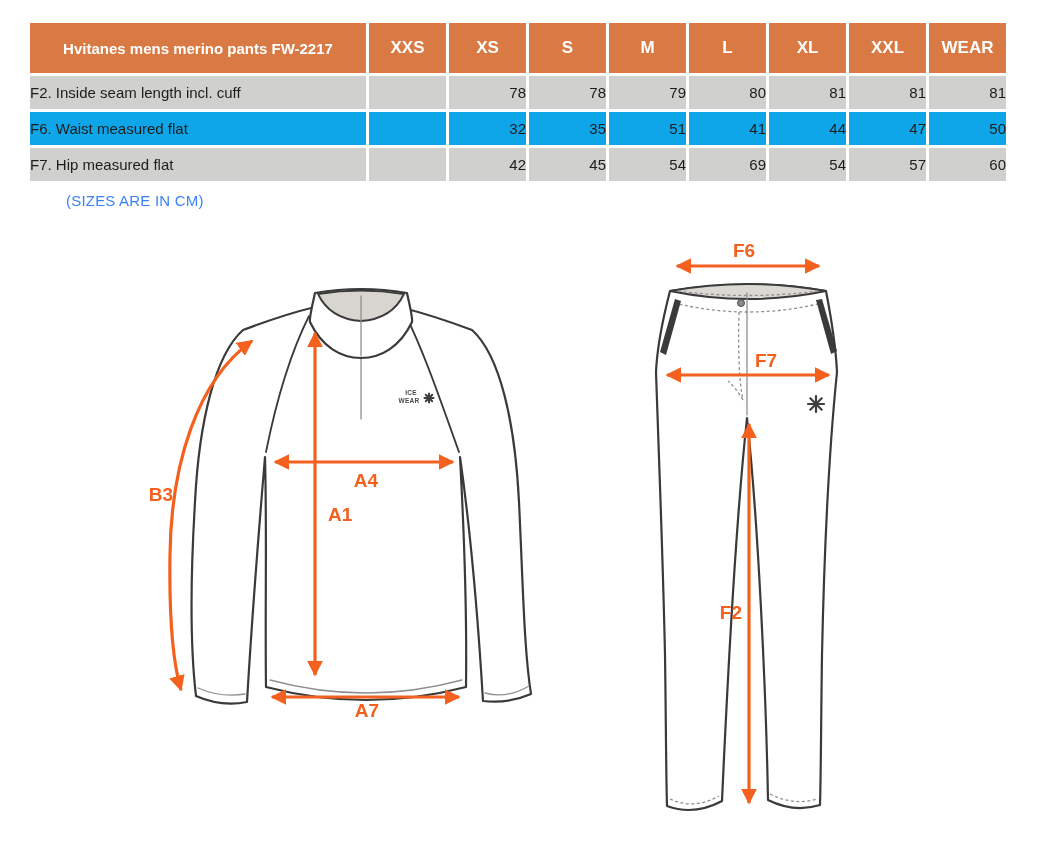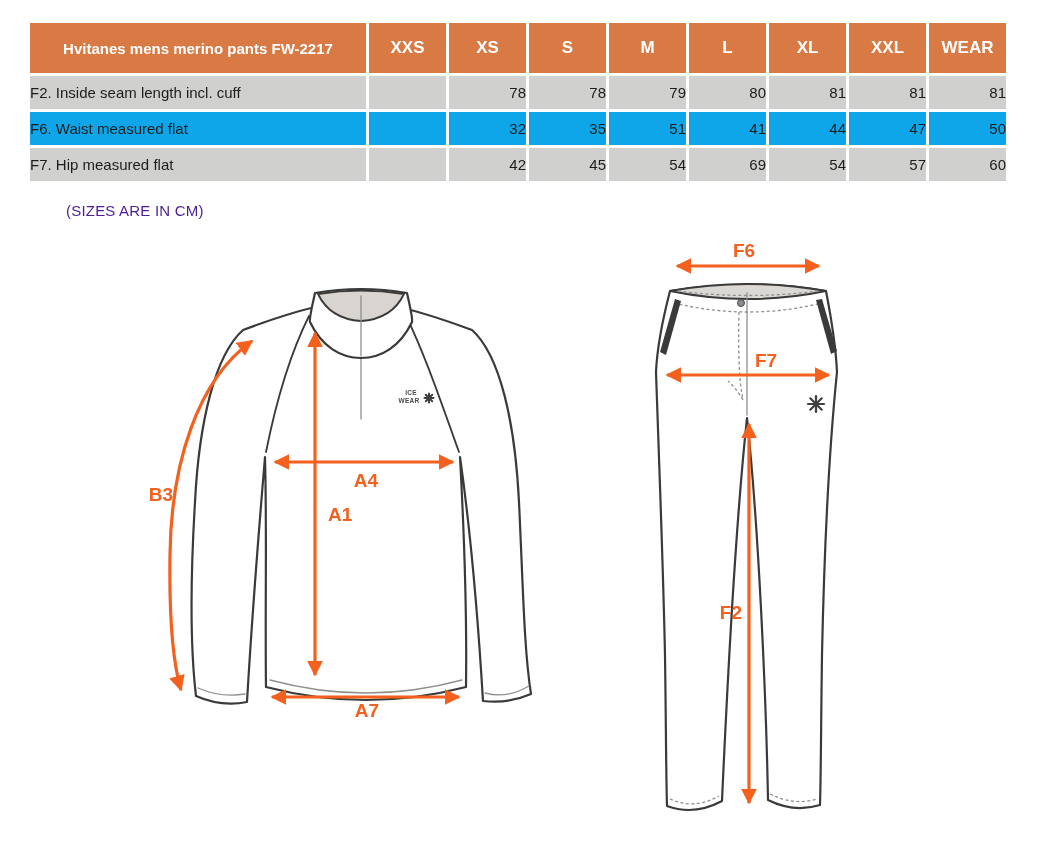--- a/index.html
+++ b/index.html
@@ -18,22 +18,22 @@
   table.size-table th.title-cell{font-size:15px;}
   table.size-table td{
     font-size:15px;color:#1d1d1b;text-align:right;vertical-align:middle;
     height:33px;padding:0;
   }
   table.size-table tr.dark td{background:#D0D0CE;}
   table.size-table tr.light td{background:#0ea5e9;}
   table.size-table td.label-cell{text-align:left;}
 
   .sizes-note{
-    position:absolute;left:66px;top:202px;
-    color:#4c1d95;font-size:15px;letter-spacing:0.2px;
+    position:absolute;left:66px;top:192px;
+    color:#3b82f6;font-size:15px;letter-spacing:0.2px;
   }
 
   .diagram-svg{position:absolute;left:0;top:230px;width:1038px;height:627px;}
 
   .garment{stroke:#3a3a3a;stroke-width:2.2;fill:#ffffff;stroke-linejoin:round;stroke-linecap:round;}
   .seam{stroke:#3a3a3a;stroke-width:1.8;fill:none;stroke-linecap:round;}
   .thinseam{stroke:#8f8f8f;stroke-width:1.3;fill:none;stroke-linecap:round;}
   .stitch{stroke:#8f8f8f;stroke-width:1.3;fill:none;stroke-dasharray:3 2.5;}
   .darkfill{fill:#3a3a3a;stroke:none;}
   .arrow{stroke:#F4601E;stroke-width:3.2;fill:none;stroke-linecap:butt;}

